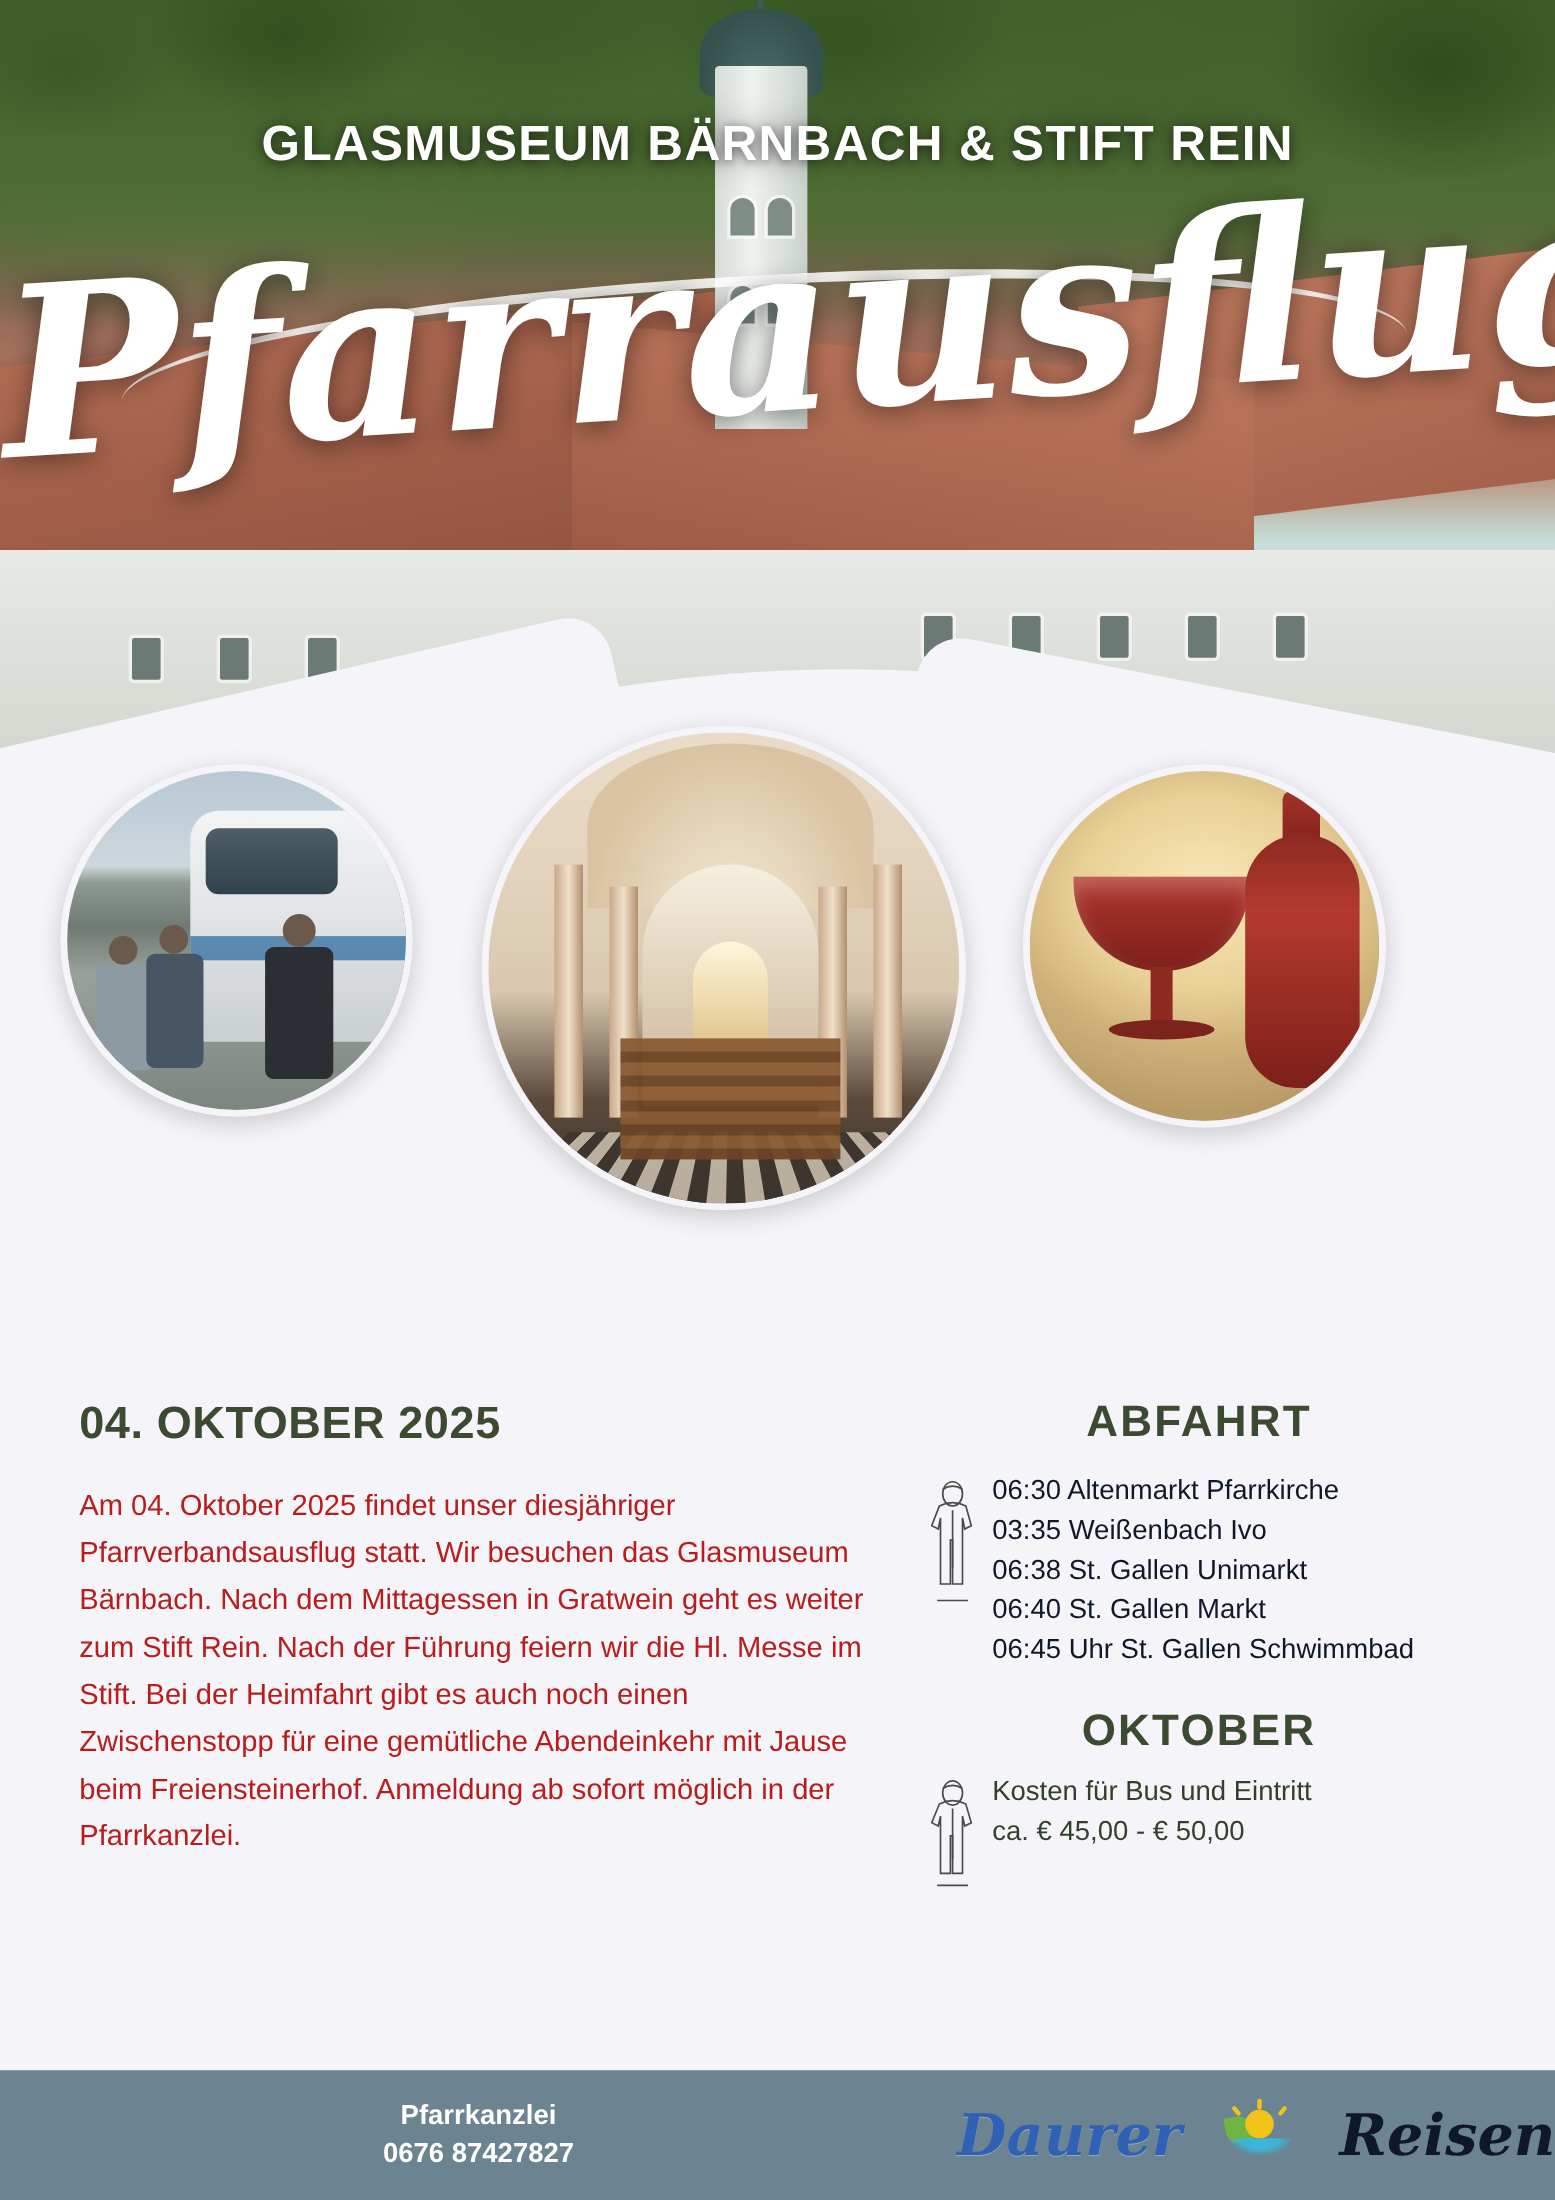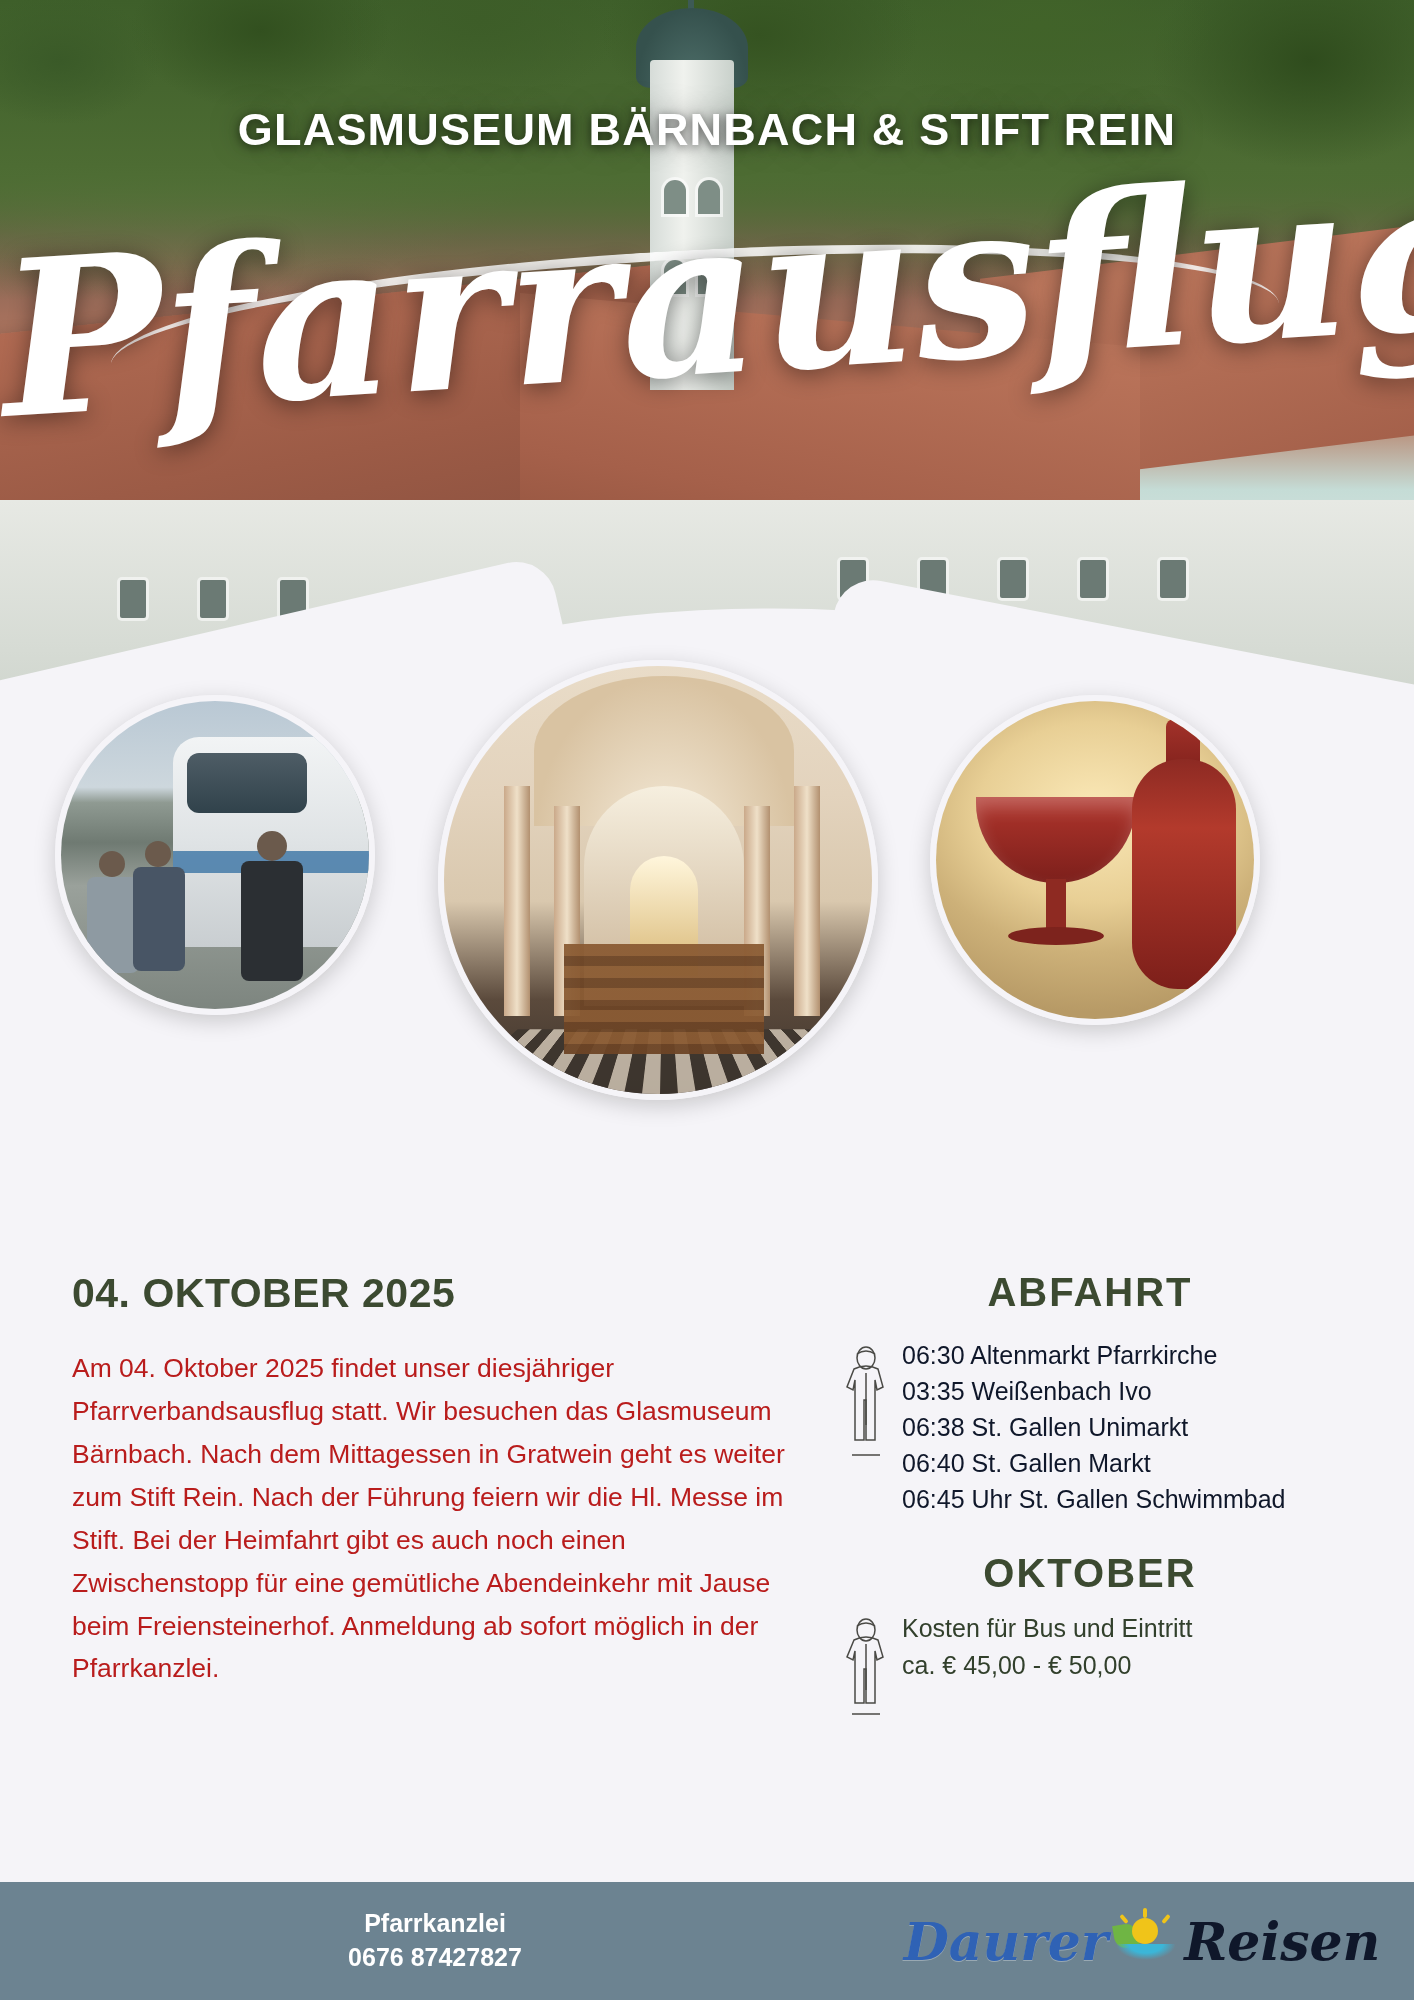--- a/index.html
+++ b/index.html
@@ -194,21 +194,21 @@
   .kosten-head { margin-top:34px; }
   .kosten-block { display:flex; align-items:flex-start; margin-top:14px; }
   .kosten-text { font-size:25px; line-height:1.46; color:#32402c; }
 
   
   .footer {
     position:absolute; left:0; bottom:0; width:1414px; height:118px;
     background:#6c8391; display:flex; align-items:center;
   }
   .footer-left { width:870px; text-align:center; color:#fff; font-size:25px; font-weight:bold; line-height:1.35; }
-  .footer-logo { flex:1; display:flex; align-items:center; justify-content:center; gap:6px; }
+  .footer-logo { flex:1; display:flex; align-items:center; justify-content:space-between; gap:6px; }
   .logo-daurer {
     font-family:"DejaVu Serif", serif; font-style:italic; font-weight:bold;
     font-size:52px; color:#2f62b5; text-shadow:0 1px 0 rgba(255,255,255,.3);
   }
   .logo-reisen {
     font-family:"DejaVu Serif", serif; font-style:italic; font-weight:bold;
     font-size:52px; color:#0f172a;
   }
   .logo-mark { width:64px; height:46px; position:relative; }
   .sun { position:absolute; left:18px; top:0; width:26px; height:26px; border-radius:50%; background:#f0c419; }

